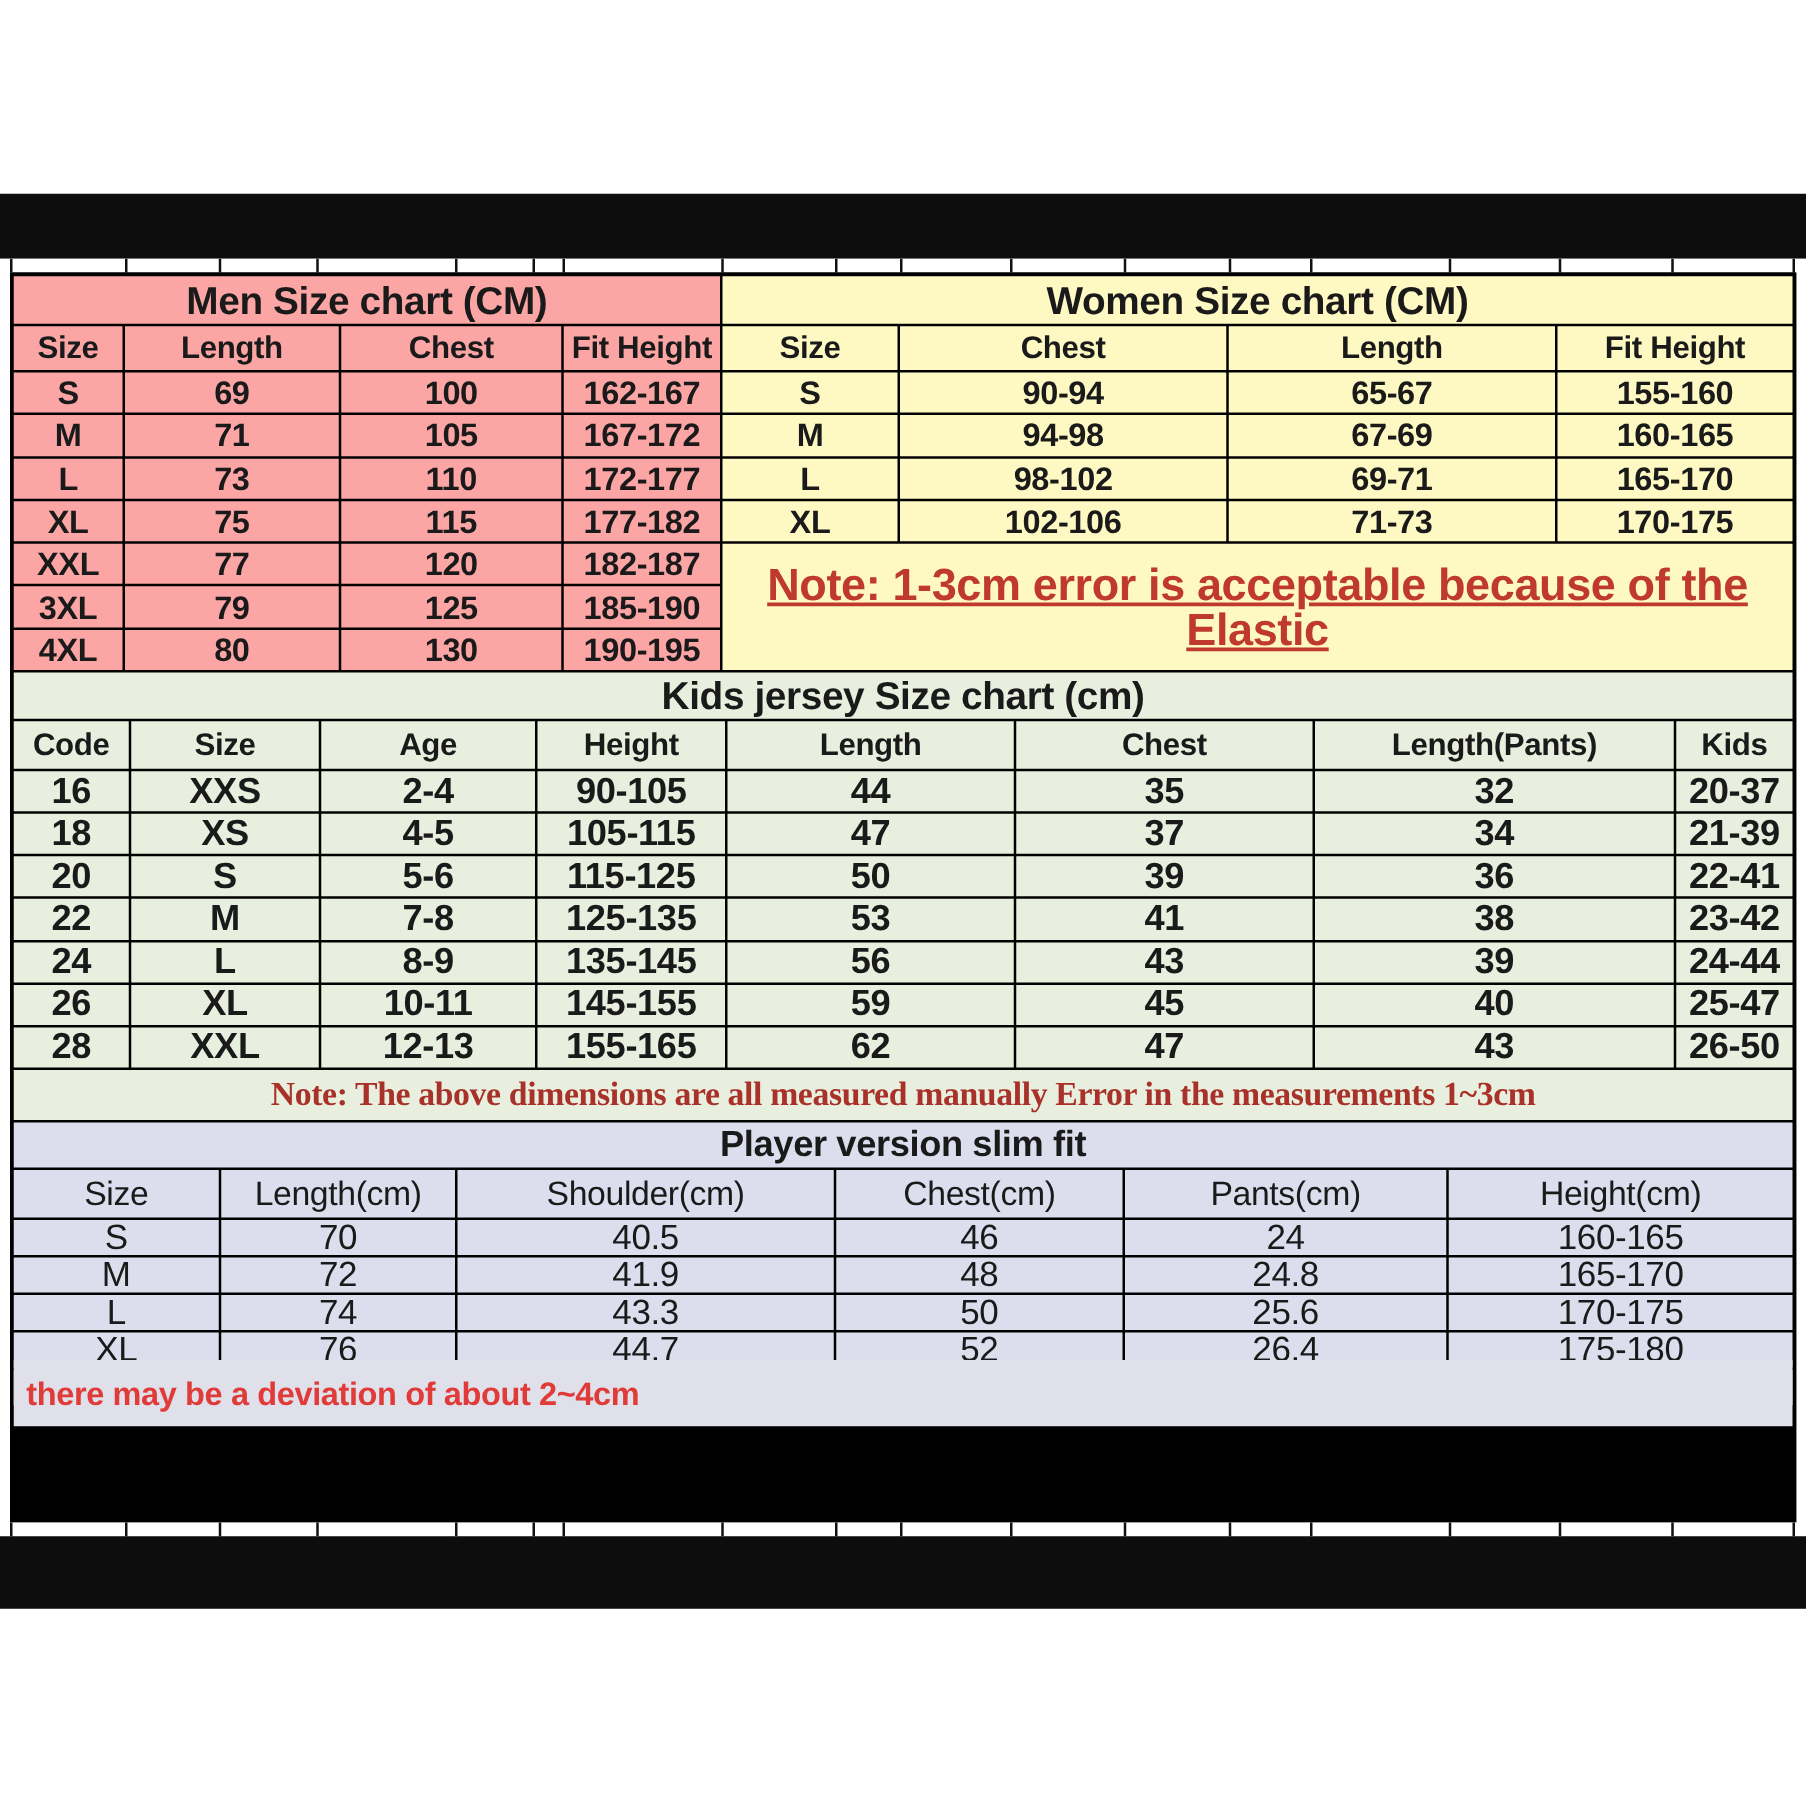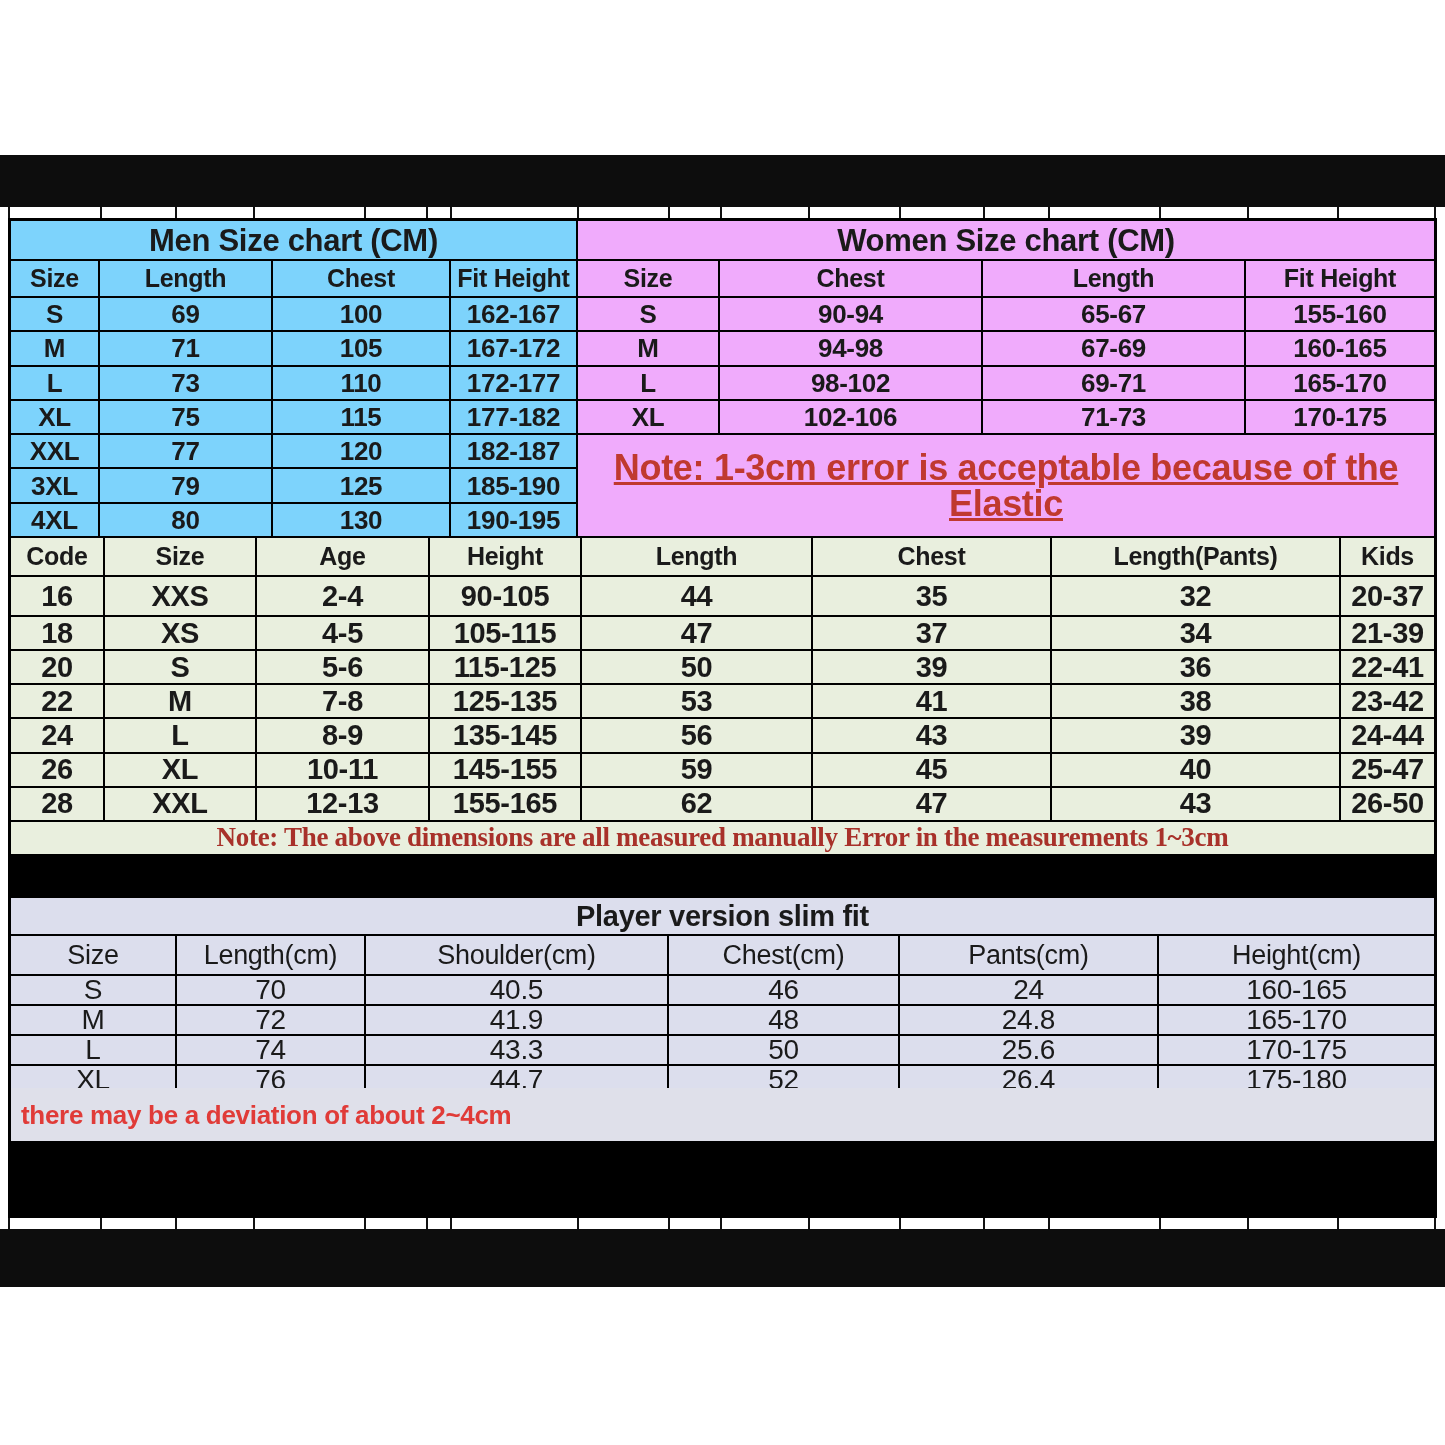--- a/index.html
+++ b/index.html
@@ -22,22 +22,22 @@
            grid-template-rows:38px 35px repeat(7,1fr);}
   .tbl-women{flex:1;height:315px;grid-template-columns:140px 261px 261px 188px;
              grid-template-rows:38px 35px repeat(4,32.3px) 1fr;}
   .tbl-kids{width:1423px;height:358px;grid-template-columns:92px 150px 171px 150px 229px 237px 287px 93px;
             grid-template-rows:37px 38px repeat(7,1fr) 40px;}
   .tbl-player{width:1423px;height:188px;grid-template-columns:164px 187px 301px 229px 257px 275px;
               grid-template-rows:36px 38px repeat(5,1fr);}
 
   .cell{display:flex;align-items:center;justify-content:center;text-align:center;
         font-weight:bold;font-size:26px;letter-spacing:-0.3px;line-height:1;}
-  .c-men{background:#7dd3fc;}
-  .c-women{background:#f0abfc;}
+  .c-men{background:#fca5a5;}
+  .c-women{background:#fef9c3;}
   .c-kids{background:#e9efde;}
   .c-player{background:#dcdeed;}
   .title{grid-column:1/-1;font-size:31px;font-weight:bold;}
   .hdr{font-size:25px;}
   .span-all{grid-column:1/-1;}
 
   .kids-val{font-family:Liberation Sans, sans-serif;font-size:29px;}
   .player-hdr{font-weight:normal;font-size:27px;}
   .player-val{font-weight:normal;font-size:28px;}
   .player-title{font-size:29px;}
@@ -92,20 +92,21 @@
       <div class="tbl tbl-women">
         <div class="cell title c-women">Women Size chart (CM)</div>
         <div style="display:contents"><div class="cell hdr c-women">Size</div><div class="cell hdr c-women">Chest</div><div class="cell hdr c-women">Length</div><div class="cell hdr c-women">Fit Height</div></div>
         <div style="display:contents"><div class="cell c-women">S</div><div class="cell c-women">90-94</div><div class="cell c-women">65-67</div><div class="cell c-women">155-160</div><div class="cell c-women">M</div><div class="cell c-women">94-98</div><div class="cell c-women">67-69</div><div class="cell c-women">160-165</div><div class="cell c-women">L</div><div class="cell c-women">98-102</div><div class="cell c-women">69-71</div><div class="cell c-women">165-170</div><div class="cell c-women">XL</div><div class="cell c-women">102-106</div><div class="cell c-women">71-73</div><div class="cell c-women">170-175</div></div>
         <div class="cell span-all c-women note-women">Note: 1-3cm error is acceptable because of the Elastic</div>
       </div>
 
     </div>
 
     <div class="tbl tbl-kids">
+      <div class="cell title c-kids">Kids jersey Size chart (cm)</div>
       <div style="display:contents"><div class="cell hdr c-kids">Code</div><div class="cell hdr c-kids">Size</div><div class="cell hdr c-kids">Age</div><div class="cell hdr c-kids">Height</div><div class="cell hdr c-kids">Length</div><div class="cell hdr c-kids">Chest</div><div class="cell hdr c-kids">Length(Pants)</div><div class="cell hdr c-kids">Kids</div></div>
       <div style="display:contents"><div class="cell c-kids kids-val">16</div><div class="cell c-kids kids-val">XXS</div><div class="cell c-kids kids-val">2-4</div><div class="cell c-kids kids-val">90-105</div><div class="cell c-kids kids-val">44</div><div class="cell c-kids kids-val">35</div><div class="cell c-kids kids-val">32</div><div class="cell c-kids kids-val">20-37</div><div class="cell c-kids kids-val">18</div><div class="cell c-kids kids-val">XS</div><div class="cell c-kids kids-val">4-5</div><div class="cell c-kids kids-val">105-115</div><div class="cell c-kids kids-val">47</div><div class="cell c-kids kids-val">37</div><div class="cell c-kids kids-val">34</div><div class="cell c-kids kids-val">21-39</div><div class="cell c-kids kids-val">20</div><div class="cell c-kids kids-val">S</div><div class="cell c-kids kids-val">5-6</div><div class="cell c-kids kids-val">115-125</div><div class="cell c-kids kids-val">50</div><div class="cell c-kids kids-val">39</div><div class="cell c-kids kids-val">36</div><div class="cell c-kids kids-val">22-41</div><div class="cell c-kids kids-val">22</div><div class="cell c-kids kids-val">M</div><div class="cell c-kids kids-val">7-8</div><div class="cell c-kids kids-val">125-135</div><div class="cell c-kids kids-val">53</div><div class="cell c-kids kids-val">41</div><div class="cell c-kids kids-val">38</div><div class="cell c-kids kids-val">23-42</div><div class="cell c-kids kids-val">24</div><div class="cell c-kids kids-val">L</div><div class="cell c-kids kids-val">8-9</div><div class="cell c-kids kids-val">135-145</div><div class="cell c-kids kids-val">56</div><div class="cell c-kids kids-val">43</div><div class="cell c-kids kids-val">39</div><div class="cell c-kids kids-val">24-44</div><div class="cell c-kids kids-val">26</div><div class="cell c-kids kids-val">XL</div><div class="cell c-kids kids-val">10-11</div><div class="cell c-kids kids-val">145-155</div><div class="cell c-kids kids-val">59</div><div class="cell c-kids kids-val">45</div><div class="cell c-kids kids-val">40</div><div class="cell c-kids kids-val">25-47</div><div class="cell c-kids kids-val">28</div><div class="cell c-kids kids-val">XXL</div><div class="cell c-kids kids-val">12-13</div><div class="cell c-kids kids-val">155-165</div><div class="cell c-kids kids-val">62</div><div class="cell c-kids kids-val">47</div><div class="cell c-kids kids-val">43</div><div class="cell c-kids kids-val">26-50</div></div>
       <div class="cell span-all c-kids note-kids">Note: The above dimensions are all measured manually Error in the measurements 1~3cm</div>
     </div>
 
     <div class="tbl tbl-player">
       <div class="cell title player-title c-player">Player version slim fit</div>
       <div style="display:contents"><div class="cell player-hdr c-player">Size</div><div class="cell player-hdr c-player">Length(cm)</div><div class="cell player-hdr c-player">Shoulder(cm)</div><div class="cell player-hdr c-player">Chest(cm)</div><div class="cell player-hdr c-player">Pants(cm)</div><div class="cell player-hdr c-player">Height(cm)</div></div>
       <div style="display:contents"><div class="cell player-val c-player">S</div><div class="cell player-val c-player">70</div><div class="cell player-val c-player">40.5</div><div class="cell player-val c-player">46</div><div class="cell player-val c-player">24</div><div class="cell player-val c-player">160-165</div><div class="cell player-val c-player">M</div><div class="cell player-val c-player">72</div><div class="cell player-val c-player">41.9</div><div class="cell player-val c-player">48</div><div class="cell player-val c-player">24.8</div><div class="cell player-val c-player">165-170</div><div class="cell player-val c-player">L</div><div class="cell player-val c-player">74</div><div class="cell player-val c-player">43.3</div><div class="cell player-val c-player">50</div><div class="cell player-val c-player">25.6</div><div class="cell player-val c-player">170-175</div><div class="cell player-val c-player">XL</div><div class="cell player-val c-player">76</div><div class="cell player-val c-player">44.7</div><div class="cell player-val c-player">52</div><div class="cell player-val c-player">26.4</div><div class="cell player-val c-player">175-180</div><div class="cell player-val c-player">XXL</div><div class="cell player-val c-player">78</div><div class="cell player-val c-player">46.1</div><div class="cell player-val c-player">54</div><div class="cell player-val c-player">27.2</div><div class="cell player-val c-player">180-185</div></div>
     </div>

